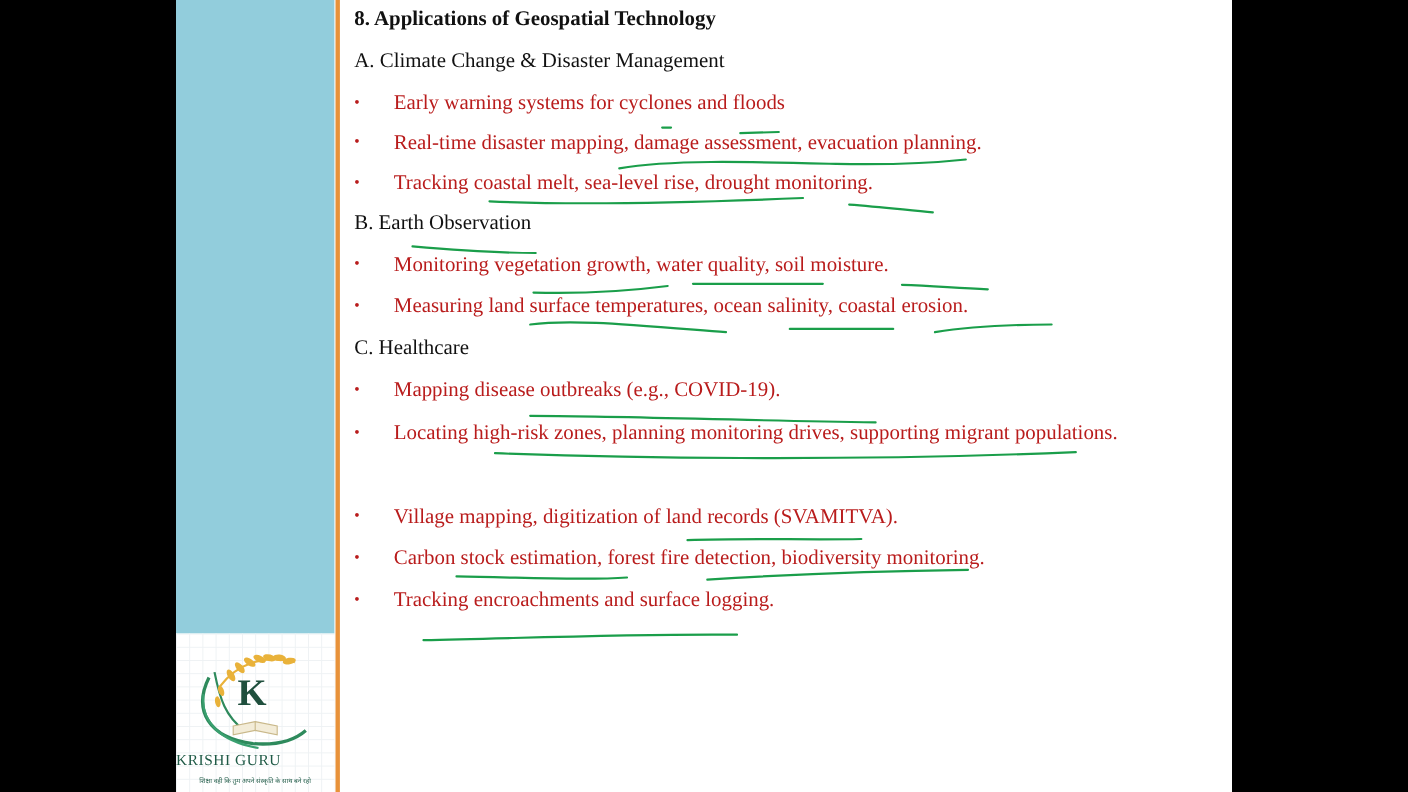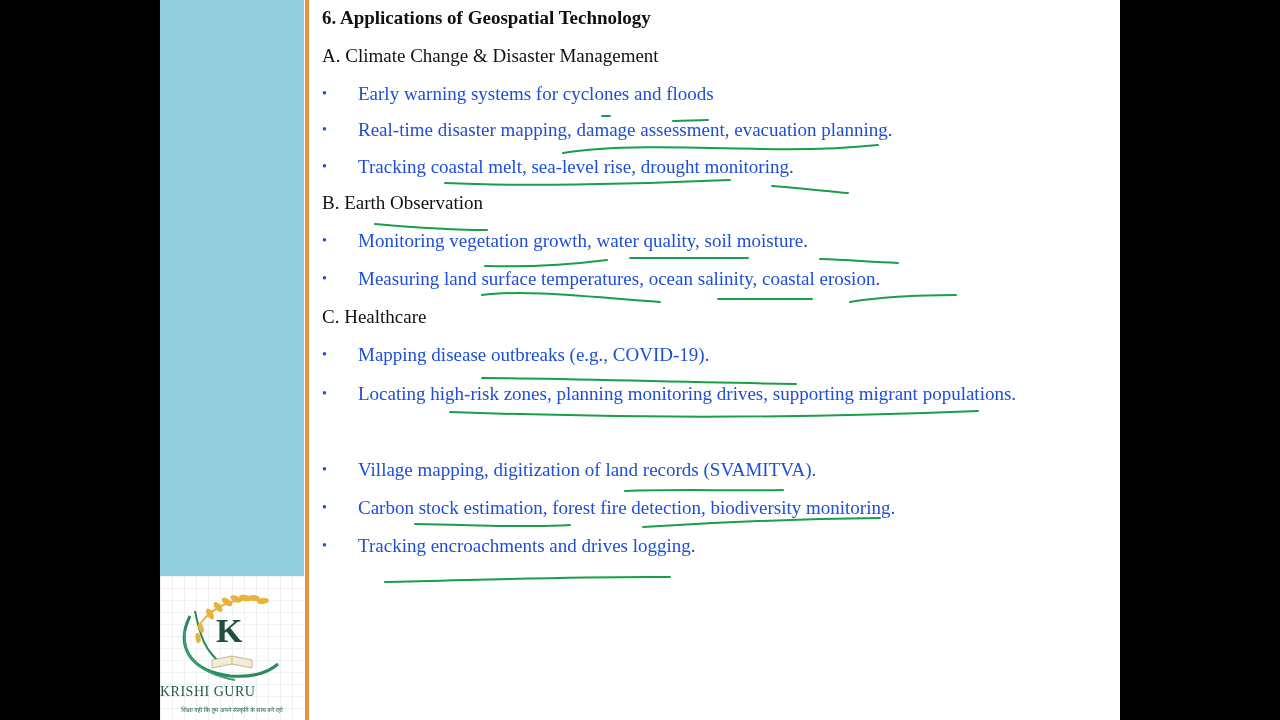--- a/index.html
+++ b/index.html
@@ -27,21 +27,21 @@
   .content {
     position: absolute; left: 162px; top: 0; right: 0; bottom: 0;
   }
   .title {
     position: absolute; left: 0; top: 7px; font-size: 19px; font-weight: bold; color: #111;
   }
   .heading {
     position: absolute; left: 0; font-size: 19px; font-weight: normal; color: #111;
   }
   .bullet {
-    position: absolute; left: 0; font-size: 19px; color: #1d4ed8; white-space: nowrap;
+    position: absolute; left: 0; font-size: 19px; color: #b91c1c; white-space: nowrap;
   }
   .bullet .dot { display: inline-block; width: 36px; font-size: 14px; vertical-align: 2px; }
   svg.annot { position: absolute; left: 0; top: 0; pointer-events: none; }
   .kg-text {
     position: absolute; left: 0; width: 144px; top: 684px; text-align: left;
     font-family: "Liberation Serif", serif; font-size: 14px; color: #1f5a46; letter-spacing: 0.5px;
   }
   .kg-tag {
     position: absolute; left: 0; width: 144px; top: 706px; text-align: center;
     font-size: 6px; color: #1f5a46;
@@ -81,38 +81,38 @@
       <line x1="72" y1="80" x2="72" y2="88" stroke="#c9b88a" stroke-width="1"></line>
     </svg>
   </div>
   <div class="kg-k">K</div>
   <div class="kg-text">KRISHI GURU</div>
   <div class="kg-tag">शिक्षा वही कि तुम अपने संस्कृति के साथ बने रहो</div>
 
   <div class="orange-bar"></div>
 
   <div class="content">
-    <div class="title">6. Applications of Geospatial Technology</div>
+    <div class="title">8. Applications of Geospatial Technology</div>
 
     <div class="heading" style="top:45px;">A. Climate Change &amp; Disaster Management</div>
     <div class="bullet" style="top:83px;"><span class="dot">•</span><span>Early warning systems for cyclones and floods</span></div>
     <div class="bullet" style="top:119px;"><span class="dot">•</span><span>Real-time disaster mapping, damage assessment, evacuation planning.</span></div>
     <div class="bullet" style="top:156px;"><span class="dot">•</span><span>Tracking coastal melt, sea-level rise, drought monitoring.</span></div>
 
     <div class="heading" style="top:192px;">B. Earth Observation</div>
     <div class="bullet" style="top:230px;"><span class="dot">•</span><span>Monitoring vegetation growth, water quality, soil moisture.</span></div>
     <div class="bullet" style="top:268px;"><span class="dot">•</span><span>Measuring land surface temperatures, ocean salinity, coastal erosion.</span></div>
 
     <div class="heading" style="top:306px;">C. Healthcare</div>
     <div class="bullet" style="top:344px;"><span class="dot">•</span><span>Mapping disease outbreaks (e.g., COVID-19).</span></div>
     <div class="bullet" style="top:383px;"><span class="dot">•</span><span>Locating high-risk zones, planning monitoring drives, supporting migrant populations.</span></div>
 
     <div class="bullet" style="top:459px;"><span class="dot">•</span><span>Village mapping, digitization of land records (SVAMITVA).</span></div>
     <div class="bullet" style="top:497px;"><span class="dot">•</span><span>Carbon stock estimation, forest fire detection, biodiversity monitoring.</span></div>
-    <div class="bullet" style="top:535px;"><span class="dot">•</span><span>Tracking encroachments and drives logging.</span></div>
+    <div class="bullet" style="top:535px;"><span class="dot">•</span><span>Tracking encroachments and surface logging.</span></div>
   </div>
 
   <svg class="annot" width="960" height="720" viewBox="0 0 960 720">
     <g stroke="#1a9e4a" stroke-width="2" fill="none" stroke-linecap="round">
       <path d="M442 116 L450 116"></path>
       <path d="M513 121 L548 120"></path>
       <path d="M403 153 C450 145, 520 147, 600 149 C650 150, 690 148, 718 145"></path>
       <path d="M285 183 C350 186, 450 185, 570 180"></path>
       <path d="M612 186 C640 188, 665 191, 688 193"></path>
       <path d="M215 224 C250 227, 290 230, 327 230"></path>

